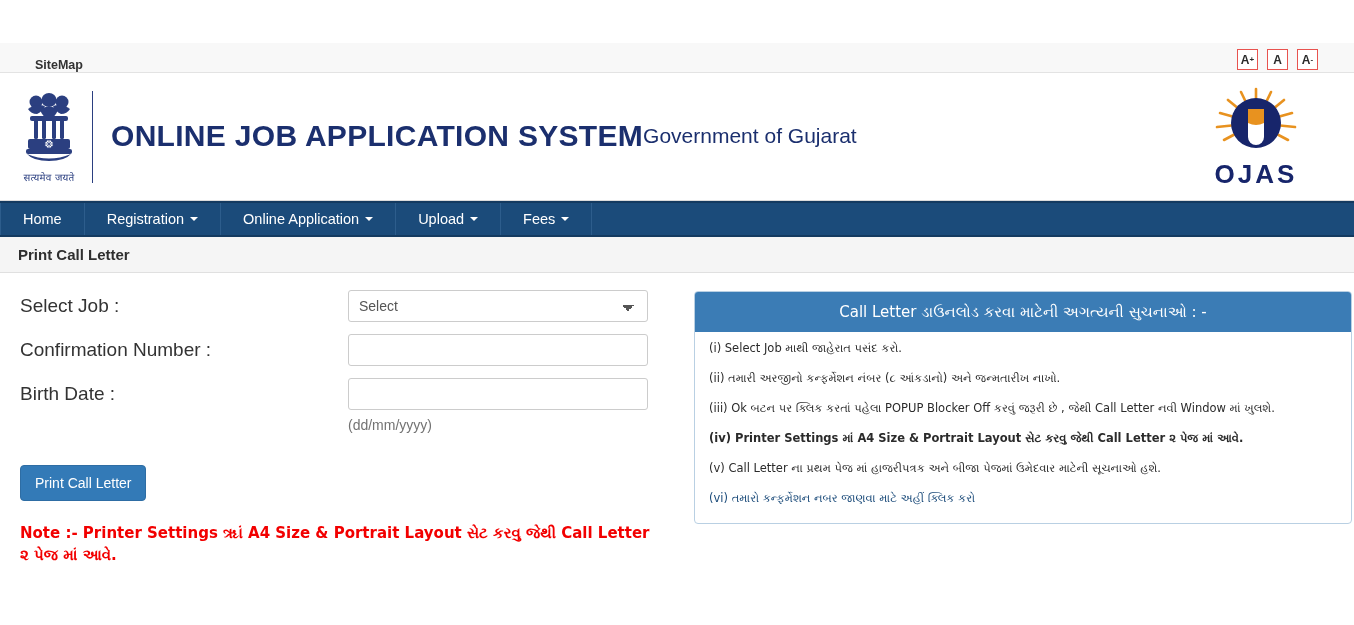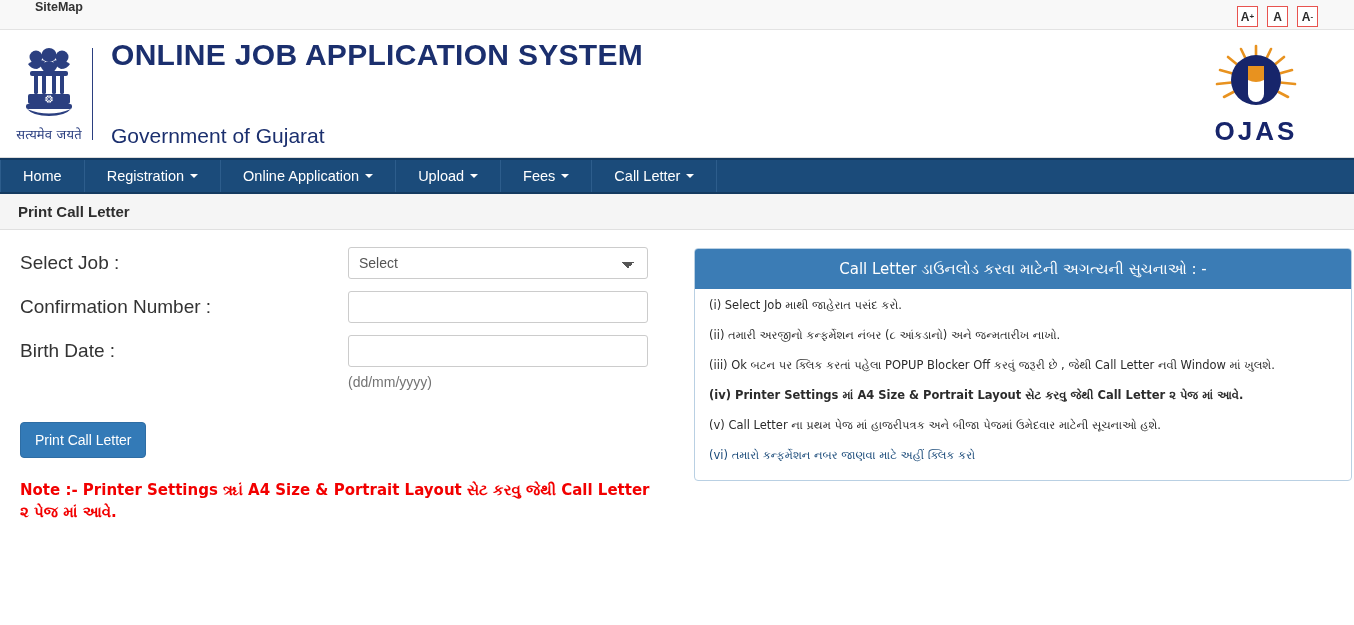--- a/index.html
+++ b/index.html
@@ -12,22 +12,23 @@
     color: #333333;
     overflow: hidden;
   }
 
   
   .topbar {
     height: 30px;
     background: #f8f8f8;
     border-bottom: 1px solid #e3e3e3;
     display: flex;
-    align-items: flex-start;
+    align-items: flex-end;
     position: relative;
+    margin-top: 43px;
   }
   .sitemap-link {
     margin-left: 35px;
     font-size: 12.5px;
     font-weight: bold;
     color: #333333;
     text-decoration: none;
     cursor: pointer;
   }
   .font-controls {
@@ -69,33 +70,33 @@
   }
   .emblem-wrap {
     margin-left: 16px;
     width: 66px;
     display: flex;
     flex-direction: column;
     align-items: center;
   }
   .emblem-svg { display: block; }
   .emblem-motto {
-    font-size: 13px;
+    font-size: 10px;
     color: #2b3f80;
     letter-spacing: .2px;
     margin-top: 1px;
     font-family: "DejaVu Sans", sans-serif;
   }
   .masthead-divider {
     width: 1px;
     height: 92px;
     background: #2b3f80;
     margin: 0 18px 0 10px;
   }
-  .title-block { display: flex; flex-direction: column; justify-content: center; gap: 48px; }
+  .title-block { display: flex; flex-direction: row; justify-content: center; }
   .site-title {
     font-size: 30px;
     font-weight: bold;
     color: #1b2f6e;
     letter-spacing: .3px;
     line-height: 1.08;
   }
   .site-subtitle {
     font-size: 21px;
     color: #1b2f6e;
@@ -369,24 +370,20 @@
     <span class="caret"></span>
   </a>
   <a class="nav-item" href="#">
     <span>Upload</span>
     <span class="caret"></span>
   </a>
   <a class="nav-item" href="#">
     <span>Fees</span>
     <span class="caret"></span>
   </a>
-  <a class="nav-item" href="#">
-    <span>Call Letter</span>
-    <span class="caret"></span>
-  </a>
 </div>
 
 <div class="page-title-bar">
   <span class="page-title">Print Call Letter</span>
 </div>
 
 <div class="content">
 
   <div class="left-col">
 

